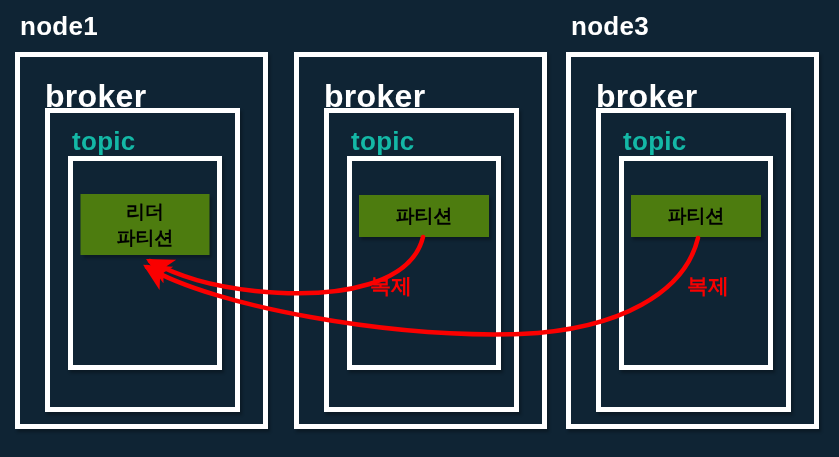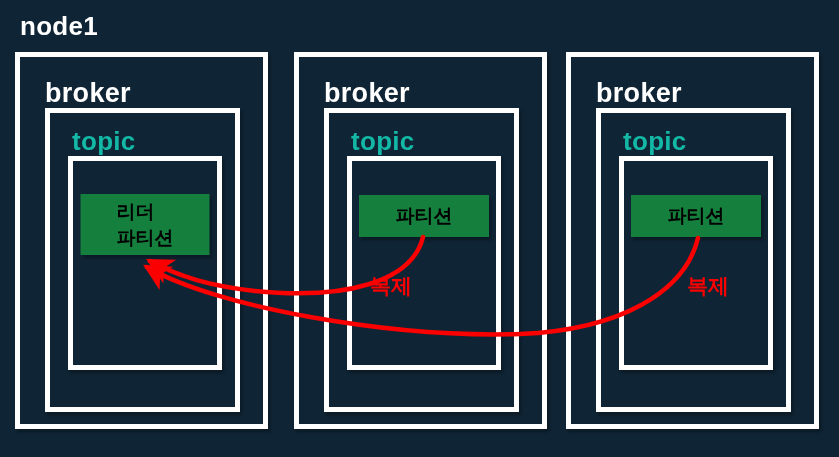--- a/index.html
+++ b/index.html
@@ -6,31 +6,31 @@
   .canvas{
     position:relative;width:839px;height:457px;background:#0f2434;overflow:hidden;
     font-family:"Liberation Sans","DejaVu Sans",sans-serif;
   }
   .node-group{position:absolute;top:0;width:253px;height:457px;border-radius:13px;}
   .ng1{left:15px}.ng2{left:294px}.ng3{left:566px}
 
   .node-label{position:absolute;top:11px;left:5px;font-size:26px;font-weight:600;color:#ffffff;letter-spacing:.3px;}
   .node-box{position:absolute;box-sizing:border-box;top:52px;left:0;width:253px;height:377px;
     border:5px solid #ffffff;box-shadow:2px 3px 3px rgba(0,0,0,.3);}
-  .broker-label{position:absolute;top:78px;left:30px;font-size:27px;font-weight:600;color:#ffffff;letter-spacing:.3px;}
+  .broker-label{position:absolute;top:78px;left:30px;font-size:32px;font-weight:600;color:#ffffff;letter-spacing:.3px;}
   .broker-box{position:absolute;box-sizing:border-box;top:108px;left:30px;width:195px;height:304px;
     border:5px solid #ffffff;box-shadow:2px 3px 3px rgba(0,0,0,.3);}
   .topic-label{position:absolute;top:126px;left:57px;font-size:26px;font-weight:600;color:#14b8a6;letter-spacing:.3px;}
   .topic-box{position:absolute;box-sizing:border-box;top:156px;left:53px;width:154px;height:214px;
     border:5px solid #ffffff;box-shadow:2px 3px 3px rgba(0,0,0,.3);}
 
   .partition{
     position:absolute;left:50%;transform:translateX(-50%);
-    background:#15803d;color:#000000;font-weight:bold;font-size:19px;line-height:1.35;
-    display:flex;align-items:center;justify-content:center;text-align:left;
+    background:#4d7c0f;color:#000000;font-weight:bold;font-size:19px;line-height:1.35;
+    display:flex;align-items:center;justify-content:center;text-align:center;
     white-space:pre-line;box-shadow:2px 3px 3px rgba(0,0,0,.3);
   }
   .partition.leader{top:33px;width:129px;height:61px;}
   .partition.single{top:34px;width:130px;height:42px;}
 
   .arrows-overlay{position:absolute;left:0;top:0;width:839px;height:457px;pointer-events:none;}
   .repl-label{position:absolute;font-size:21px;font-weight:bold;color:#fa0000;}
   .rl2{left:370px;top:272px;}
   .rl3{left:687px;top:272px;}
 </style>
@@ -55,20 +55,21 @@
     <div class="node-box"></div>
     <div class="broker-label">broker</div>
     <div class="broker-box"></div>
     <div class="topic-label">topic</div>
     <div class="topic-box">
       <div class="partition single">파티션</div>
     </div>
   </div>
 
   <div class="node-group ng3">
+    <div class="node-label">node3</div>
     <div class="node-box"></div>
     <div class="broker-label">broker</div>
     <div class="broker-box"></div>
     <div class="topic-label">topic</div>
     <div class="topic-box">
       <div class="partition single">파티션</div>
     </div>
   </div>
 
   <svg class="arrows-overlay" viewBox="0 0 839 457">

